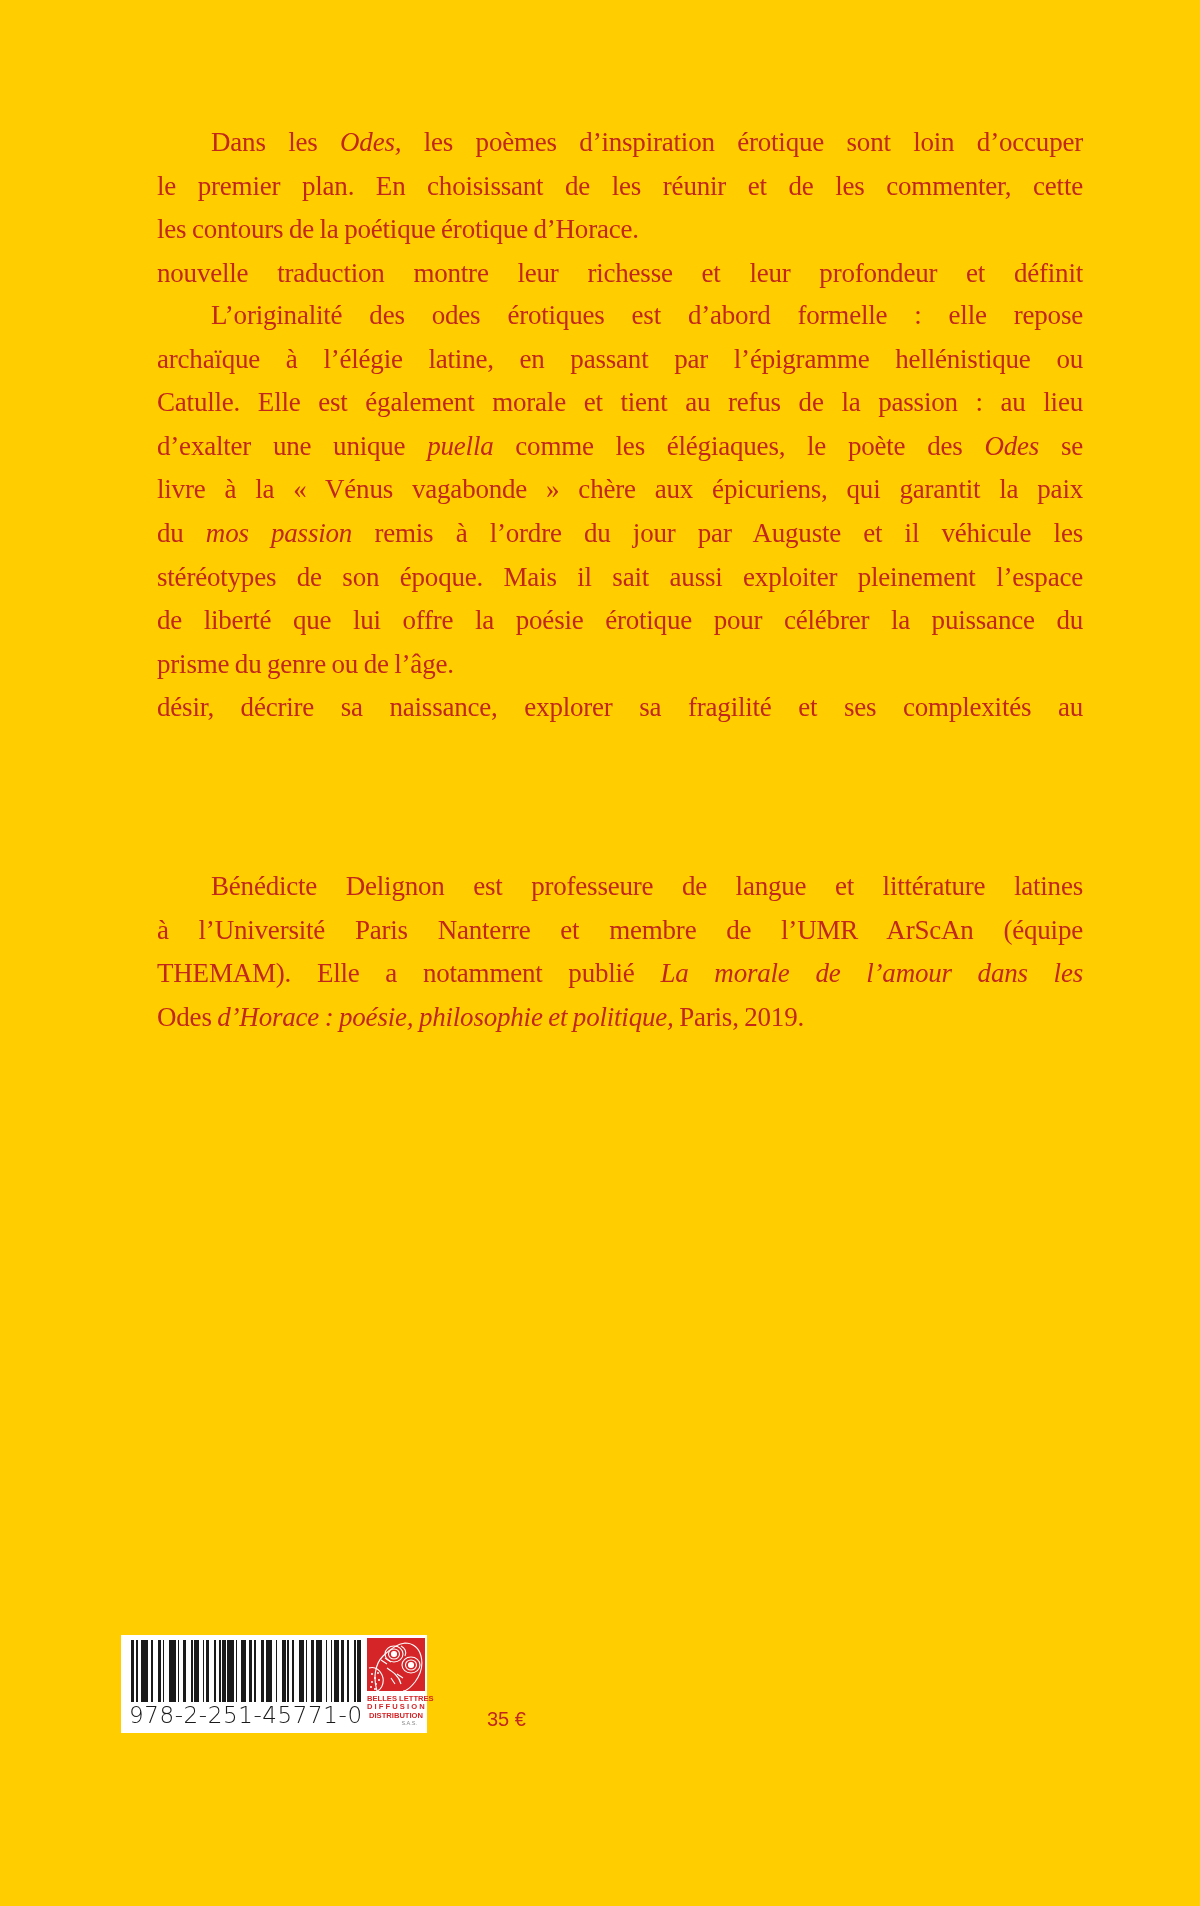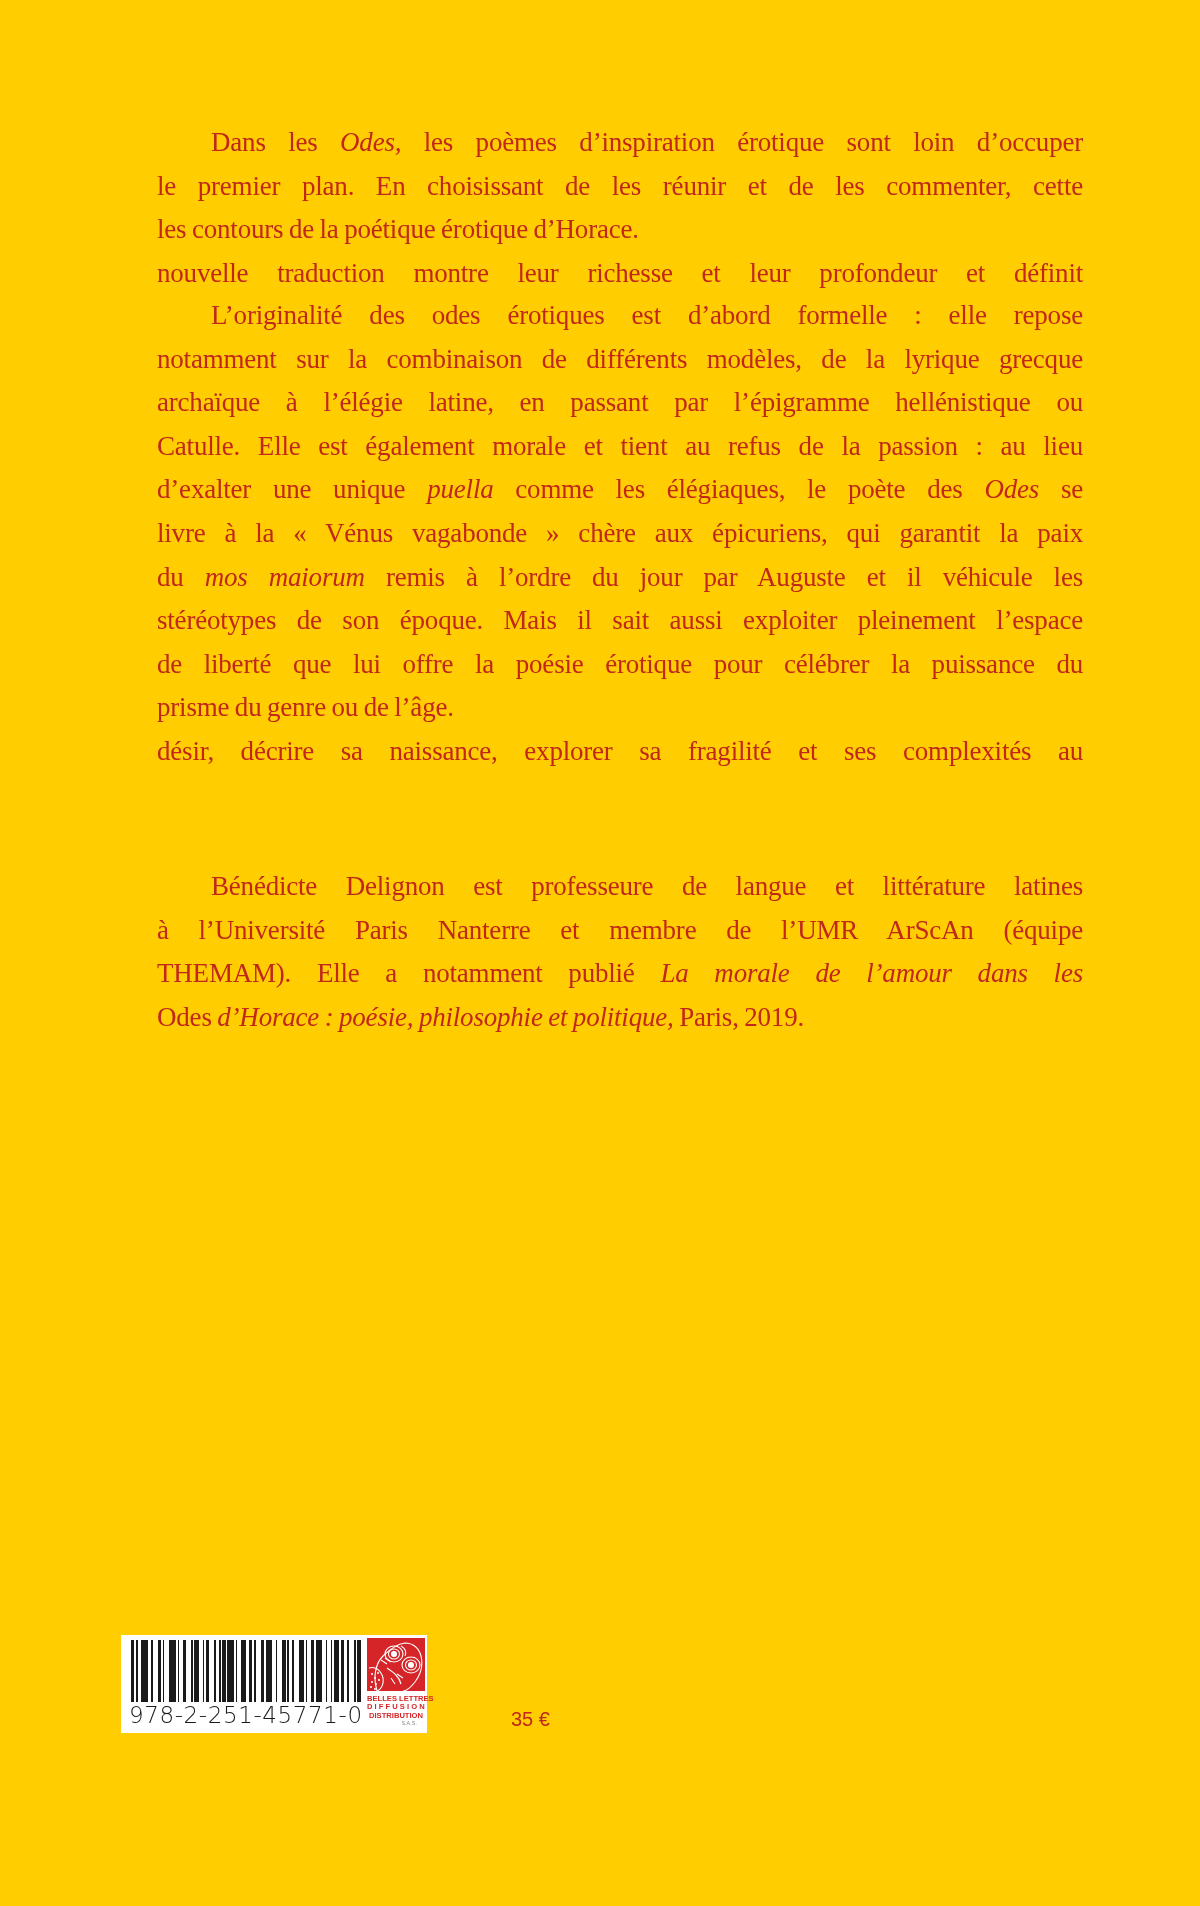--- a/index.html
+++ b/index.html
@@ -37,40 +37,39 @@
   }
   .logo-text {
     position:absolute; left:246px; top:60px; width:58px;
     font-family:"Liberation Sans","DejaVu Sans",sans-serif; color:#D62528; font-weight:bold;
     font-size:7.6px; line-height:8.4px; text-align:center; white-space:nowrap;
   }
   .logo-text .dist { letter-spacing:2.1px; }
   .logo-text .sas { font-size:5.5px; font-weight:normal; color:#888; text-align:right; padding-right:8px; line-height:7px; }
   .price {
     position:absolute; left:487px; top:1707px;
-    font-family:"Liberation Sans","DejaVu Sans",sans-serif; font-size:20px; color:#C1271A; line-height:24px;margin-left:24px;
+    font-family:"Liberation Sans","DejaVu Sans",sans-serif; font-size:20px; color:#C1271A; line-height:24px;
   }
 </style>
 </head>
 <body>
 
 <div id="p1" class="para">
     <div class="line indent"><span>Dans les </span><span class="it">Odes,</span><span> les poèmes d’inspiration érotique sont loin d’occuper</span></div>
     <div class="line"><span>le premier plan. En choisissant de les réunir et de les commenter, cette</span></div>
     <div class="line last"><span>les contours de la poétique érotique d’Horace.</span></div>
     <div class="line"><span>nouvelle traduction montre leur richesse et leur profondeur et définit</span></div>
   </div>
 <div id="p2" class="para">
     <div class="line indent"><span>L’originalité des odes érotiques est d’abord formelle : elle repose</span></div>
-    <div class="line"><span>notamment sur la combinaison de différents modèles, de la lyrique grecque</span></div>
     <div class="line"><span>archaïque à l’élégie latine, en passant par l’épigramme hellénistique ou</span></div>
     <div class="line"><span>Catulle. Elle est également morale et tient au refus de la passion : au lieu</span></div>
     <div class="line"><span>d’exalter une unique </span><span class="it">puella</span><span> comme les élégiaques, le poète des </span><span class="it">Odes</span><span> se</span></div>
     <div class="line"><span>livre à la « Vénus vagabonde » chère aux épicuriens, qui garantit la paix</span></div>
-    <div class="line"><span>du </span><span class="it">mos maiorum</span><span> remis à l’ordre du jour par Auguste et il véhicule les</span></div>
+    <div class="line"><span>du </span><span class="it">mos passion</span><span> remis à l’ordre du jour par Auguste et il véhicule les</span></div>
     <div class="line"><span>stéréotypes de son époque. Mais il sait aussi exploiter pleinement l’espace</span></div>
     <div class="line"><span>de liberté que lui offre la poésie érotique pour célébrer la puissance du</span></div>
     <div class="line last"><span>prisme du genre ou de l’âge.</span></div>
     <div class="line"><span>désir, décrire sa naissance, explorer sa fragilité et ses complexités au</span></div>
   </div>
 <div id="p3" class="para">
     <div class="line indent"><span>Bénédicte Delignon est professeure de langue et littérature latines</span></div>
     <div class="line"><span>à l’Université Paris Nanterre et membre de l’UMR ArScAn (équipe</span></div>
     <div class="line"><span>THEMAM). Elle a notamment publié </span><span class="it">La morale de l’amour dans les</span></div>
     <div class="line last"><span>Odes </span><span class="it">d’Horace : poésie, philosophie et politique,</span><span> Paris, 2019.</span></div>

